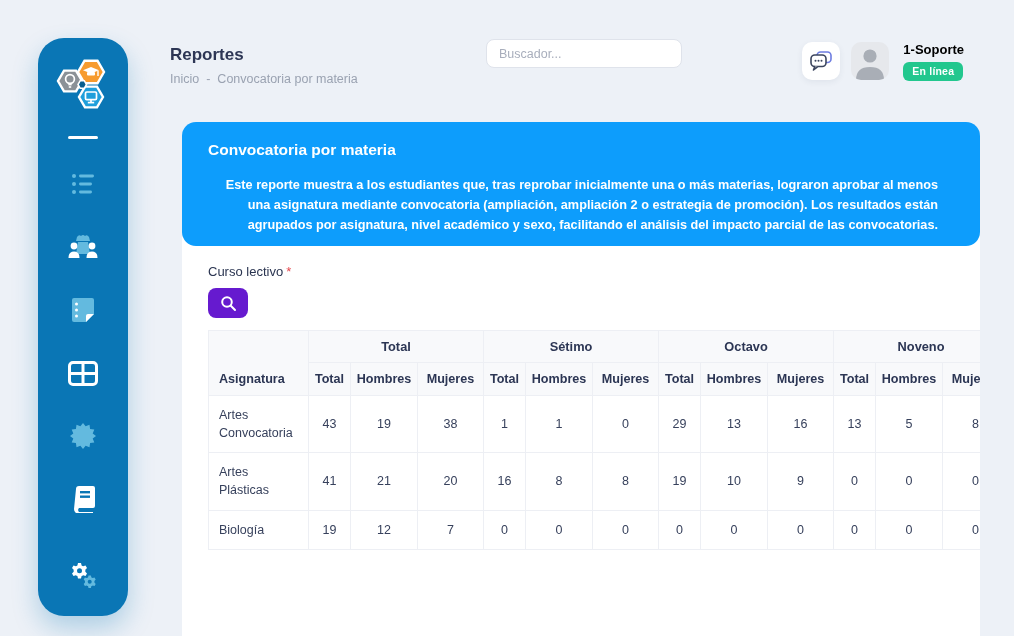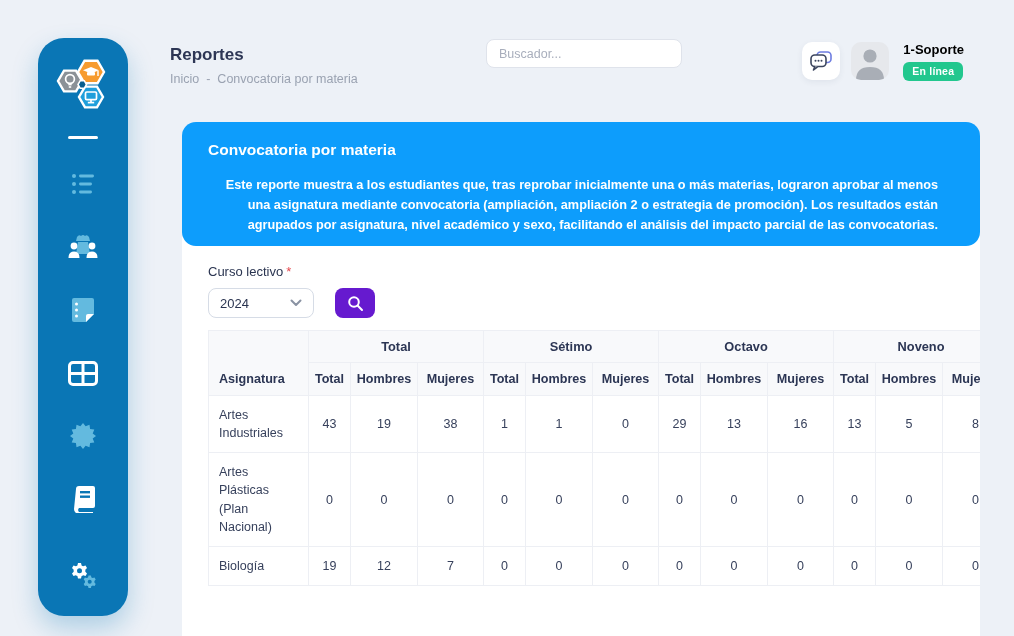--- a/index.html
+++ b/index.html
@@ -261,28 +261,20 @@
 <section class="banner">
   <h2>Convocatoria por materia</h2>
   <p>Este reporte muestra a los estudiantes que, tras reprobar inicialmente una o más materias, lograron aprobar al menos una asignatura mediante convocatoria (ampliación, ampliación 2 o estrategia de promoción). Los resultados están agrupados por asignatura, nivel académico y sexo, facilitando el análisis del impacto parcial de las convocatorias.</p>
 </section>
 
 <div class="filter">
   <div class="filter-label">
     <span>Curso lectivo</span><span class="req">*</span>
   </div>
   <div class="filter-controls">
-    <div class="year-select">
-      <span>2024</span>
-      <span>
-        <svg class="ic" width="12" height="8" viewBox="0 0 12 8">
-          <polyline points="1.5,1.5 6,6 10.5,1.5" fill="none" stroke="#8a93a3" stroke-width="2" stroke-linecap="round" stroke-linejoin="round"></polyline>
-        </svg>
-      </span>
-    </div>
     <button class="search-btn">
       <span>
         <svg class="ic" width="17" height="17" viewBox="0 0 17 17">
           <circle cx="7" cy="7" r="4.8" fill="none" stroke="#ffffff" stroke-width="2"></circle>
           <line x1="10.8" y1="10.8" x2="15" y2="15" stroke="#ffffff" stroke-width="2" stroke-linecap="round"></line>
         </svg>
       </span>
     </button>
   </div>
 </div>
@@ -323,45 +315,45 @@
           <th class="sh">Total</th>
           <th class="sh">Hombres</th>
           <th class="sh">Mujeres</th>
           <th class="sh">Total</th>
           <th class="sh">Hombres</th>
           <th class="sh">Mujeres</th>
         </tr>
       </thead>
       <tbody>
         <tr>
-          <td class="subject">Artes Industriales</td>
+          <td class="subject">Artes Convocatoria</td>
           <td class="num">43</td>
           <td class="num">19</td>
           <td class="num">38</td>
           <td class="num">1</td>
           <td class="num">1</td>
           <td class="num">0</td>
           <td class="num">29</td>
           <td class="num">13</td>
           <td class="num">16</td>
           <td class="num">13</td>
           <td class="num">5</td>
           <td class="num">8</td>
         </tr>
         <tr>
-          <td class="subject">Artes Plásticas (Plan Nacional)</td>
-          <td class="num">0</td>
-          <td class="num">0</td>
-          <td class="num">0</td>
-          <td class="num">0</td>
-          <td class="num">0</td>
-          <td class="num">0</td>
-          <td class="num">0</td>
-          <td class="num">0</td>
-          <td class="num">0</td>
+          <td class="subject">Artes Plásticas</td>
+          <td class="num">41</td>
+          <td class="num">21</td>
+          <td class="num">20</td>
+          <td class="num">16</td>
+          <td class="num">8</td>
+          <td class="num">8</td>
+          <td class="num">19</td>
+          <td class="num">10</td>
+          <td class="num">9</td>
           <td class="num">0</td>
           <td class="num">0</td>
           <td class="num">0</td>
         </tr>
         <tr>
           <td class="subject">Biología</td>
           <td class="num">19</td>
           <td class="num">12</td>
           <td class="num">7</td>
           <td class="num">0</td>

